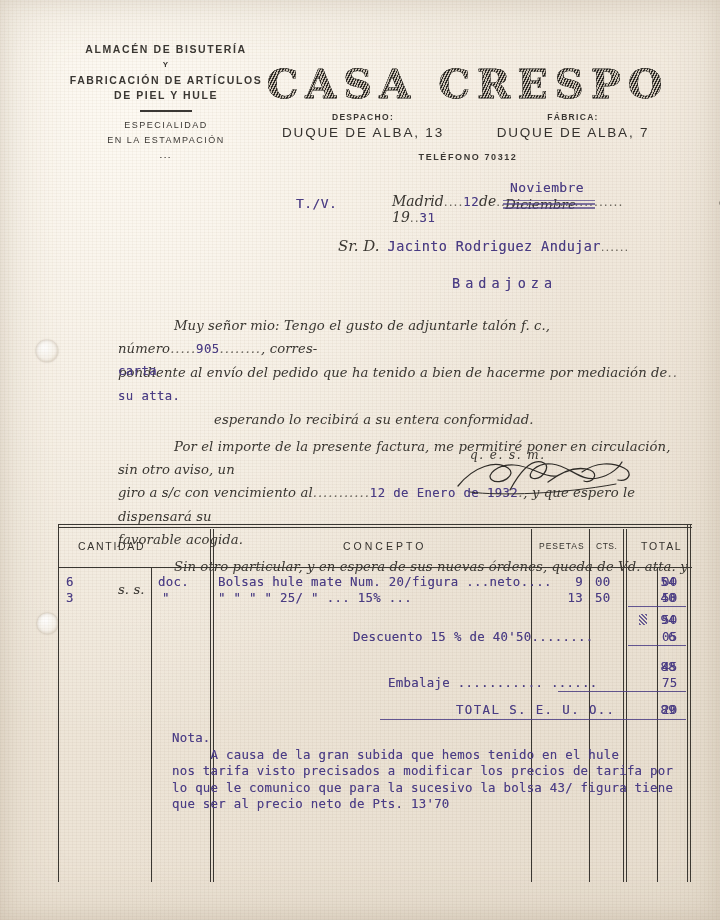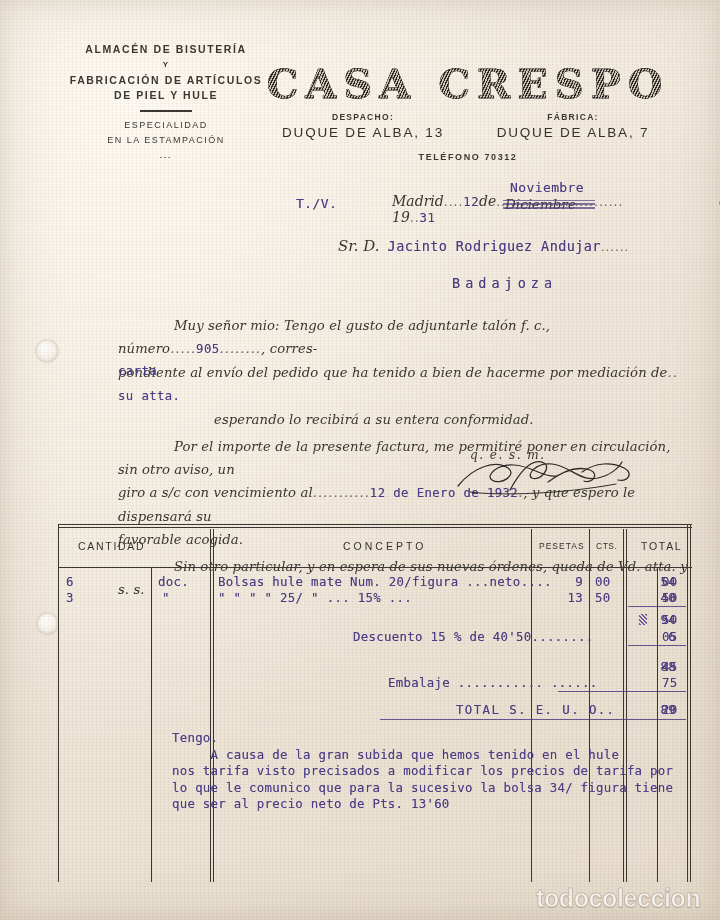--- a/index.html
+++ b/index.html
@@ -260,27 +260,26 @@
     <div class="cell" style="left:330px;top:151px;">Embalaje ........... ......</div>
     <div class="cell" style="left:604px;top:151px;">75</div>
     <div class="ulamt" style="left:500px;top:167px;width:128px;"></div>
 
     <div class="cell" style="left:398px;top:178px;letter-spacing:1.4px;">TOTAL  S. E. U. O..</div>
     <div class="cell r" style="left:570px;top:178px;width:48px;">89</div>
     <div class="cell" style="left:604px;top:178px;">20</div>
     <div class="ulamt" style="left:322px;top:195px;width:306px;"></div>
   </div>
 
-  <div id="nota"><span>Tengo.</span>
+  <div id="nota"><span>Nota.</span>
 <span>     A causa de la gran subida que hemos tenido en el hule</span>
 <span>nos tarifa visto precisados a modificar los precios de tarifa por</span>
-<span>lo que le comunico que para la sucesivo la bolsa 34/ figura tiene</span>
-<span>que ser al precio neto de Pts. 13'60</span></div>
+<span>lo que le comunico que para la sucesivo la bolsa 43/ figura tiene</span>
+<span>que ser al precio neto de Pts. 13'70</span></div>
 
   <div class="hole" style="left:36px;top:340px;width:22px;height:22px;"></div>
   <div class="hole" style="left:37px;top:613px;width:21px;height:21px;"></div>
 
   <div id="grain"></div>
   <div id="grain2"></div>
   <div id="vignette"></div>
 
-  <div id="wm">todocoleccion</div>
 </div>
 
 </body></html>

